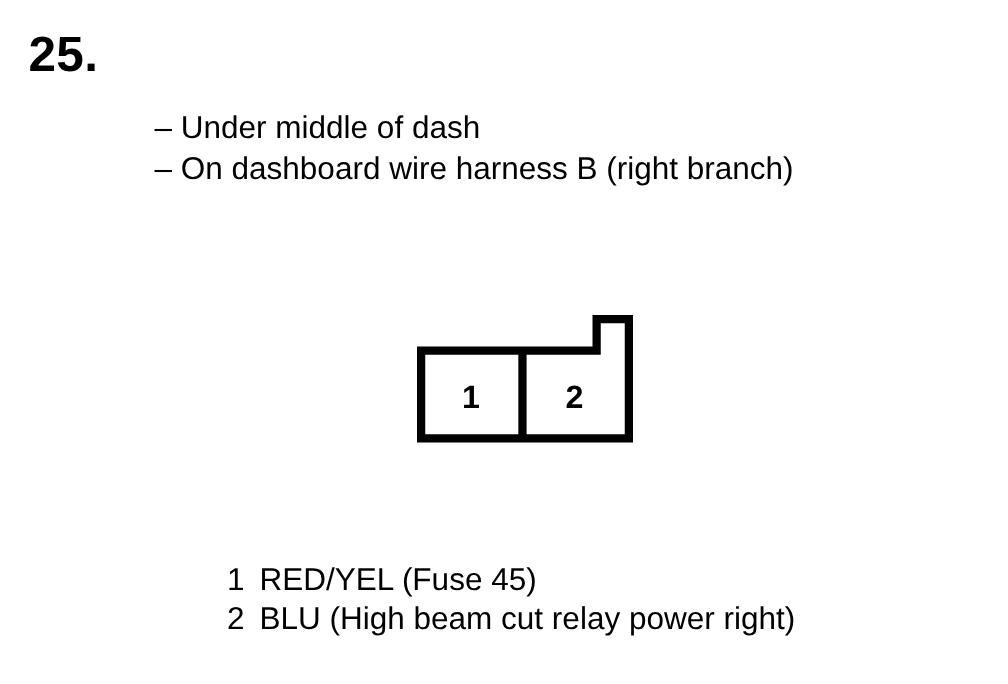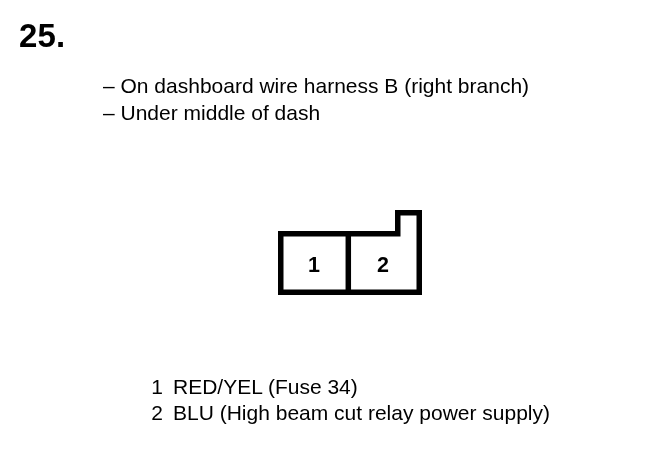--- a/index.html
+++ b/index.html
@@ -74,35 +74,35 @@
 </head>
 <body>
 
 <div class="page">
 
   <div class="heading">
     <span class="num">25.</span>
   </div>
 
   <div class="notes">
+    <div class="note-line">– Under middle of dash</div>
     <div class="note-line">– On dashboard wire harness B (right branch)</div>
-    <div class="note-line">– Under middle of dash</div>
   </div>
 
   <svg class="connector" viewBox="0 0 160 100" xmlns="http://www.w3.org/2000/svg">
     <path d="M 10.75 33.75 L 127.75 33.75 L 127.75 12.75 L 149.25 12.75 L 149.25 92.25 L 10.75 92.25 Z" fill="#ffffff" stroke="#000000" stroke-width="5.5" stroke-linejoin="miter"></path>
     <path d="M 78.3 33.75 L 78.3 92.25" fill="none" stroke="#000000" stroke-width="5.5"></path>
     <text x="44" y="72" text-anchor="middle">1</text>
     <text x="113" y="72" text-anchor="middle">2</text>
   </svg>
 
   <div class="legend">
     <div class="legend-row">
       <span class="legend-pin">1</span>
-      <span class="legend-desc">RED/YEL (Fuse 34)</span>
+      <span class="legend-desc">RED/YEL (Fuse 45)</span>
     </div>
     <div class="legend-row">
       <span class="legend-pin">2</span>
-      <span class="legend-desc">BLU (High beam cut relay power supply)</span>
+      <span class="legend-desc">BLU (High beam cut relay power right)</span>
     </div>
   </div>
 
 </div>
 
 </body></html>

